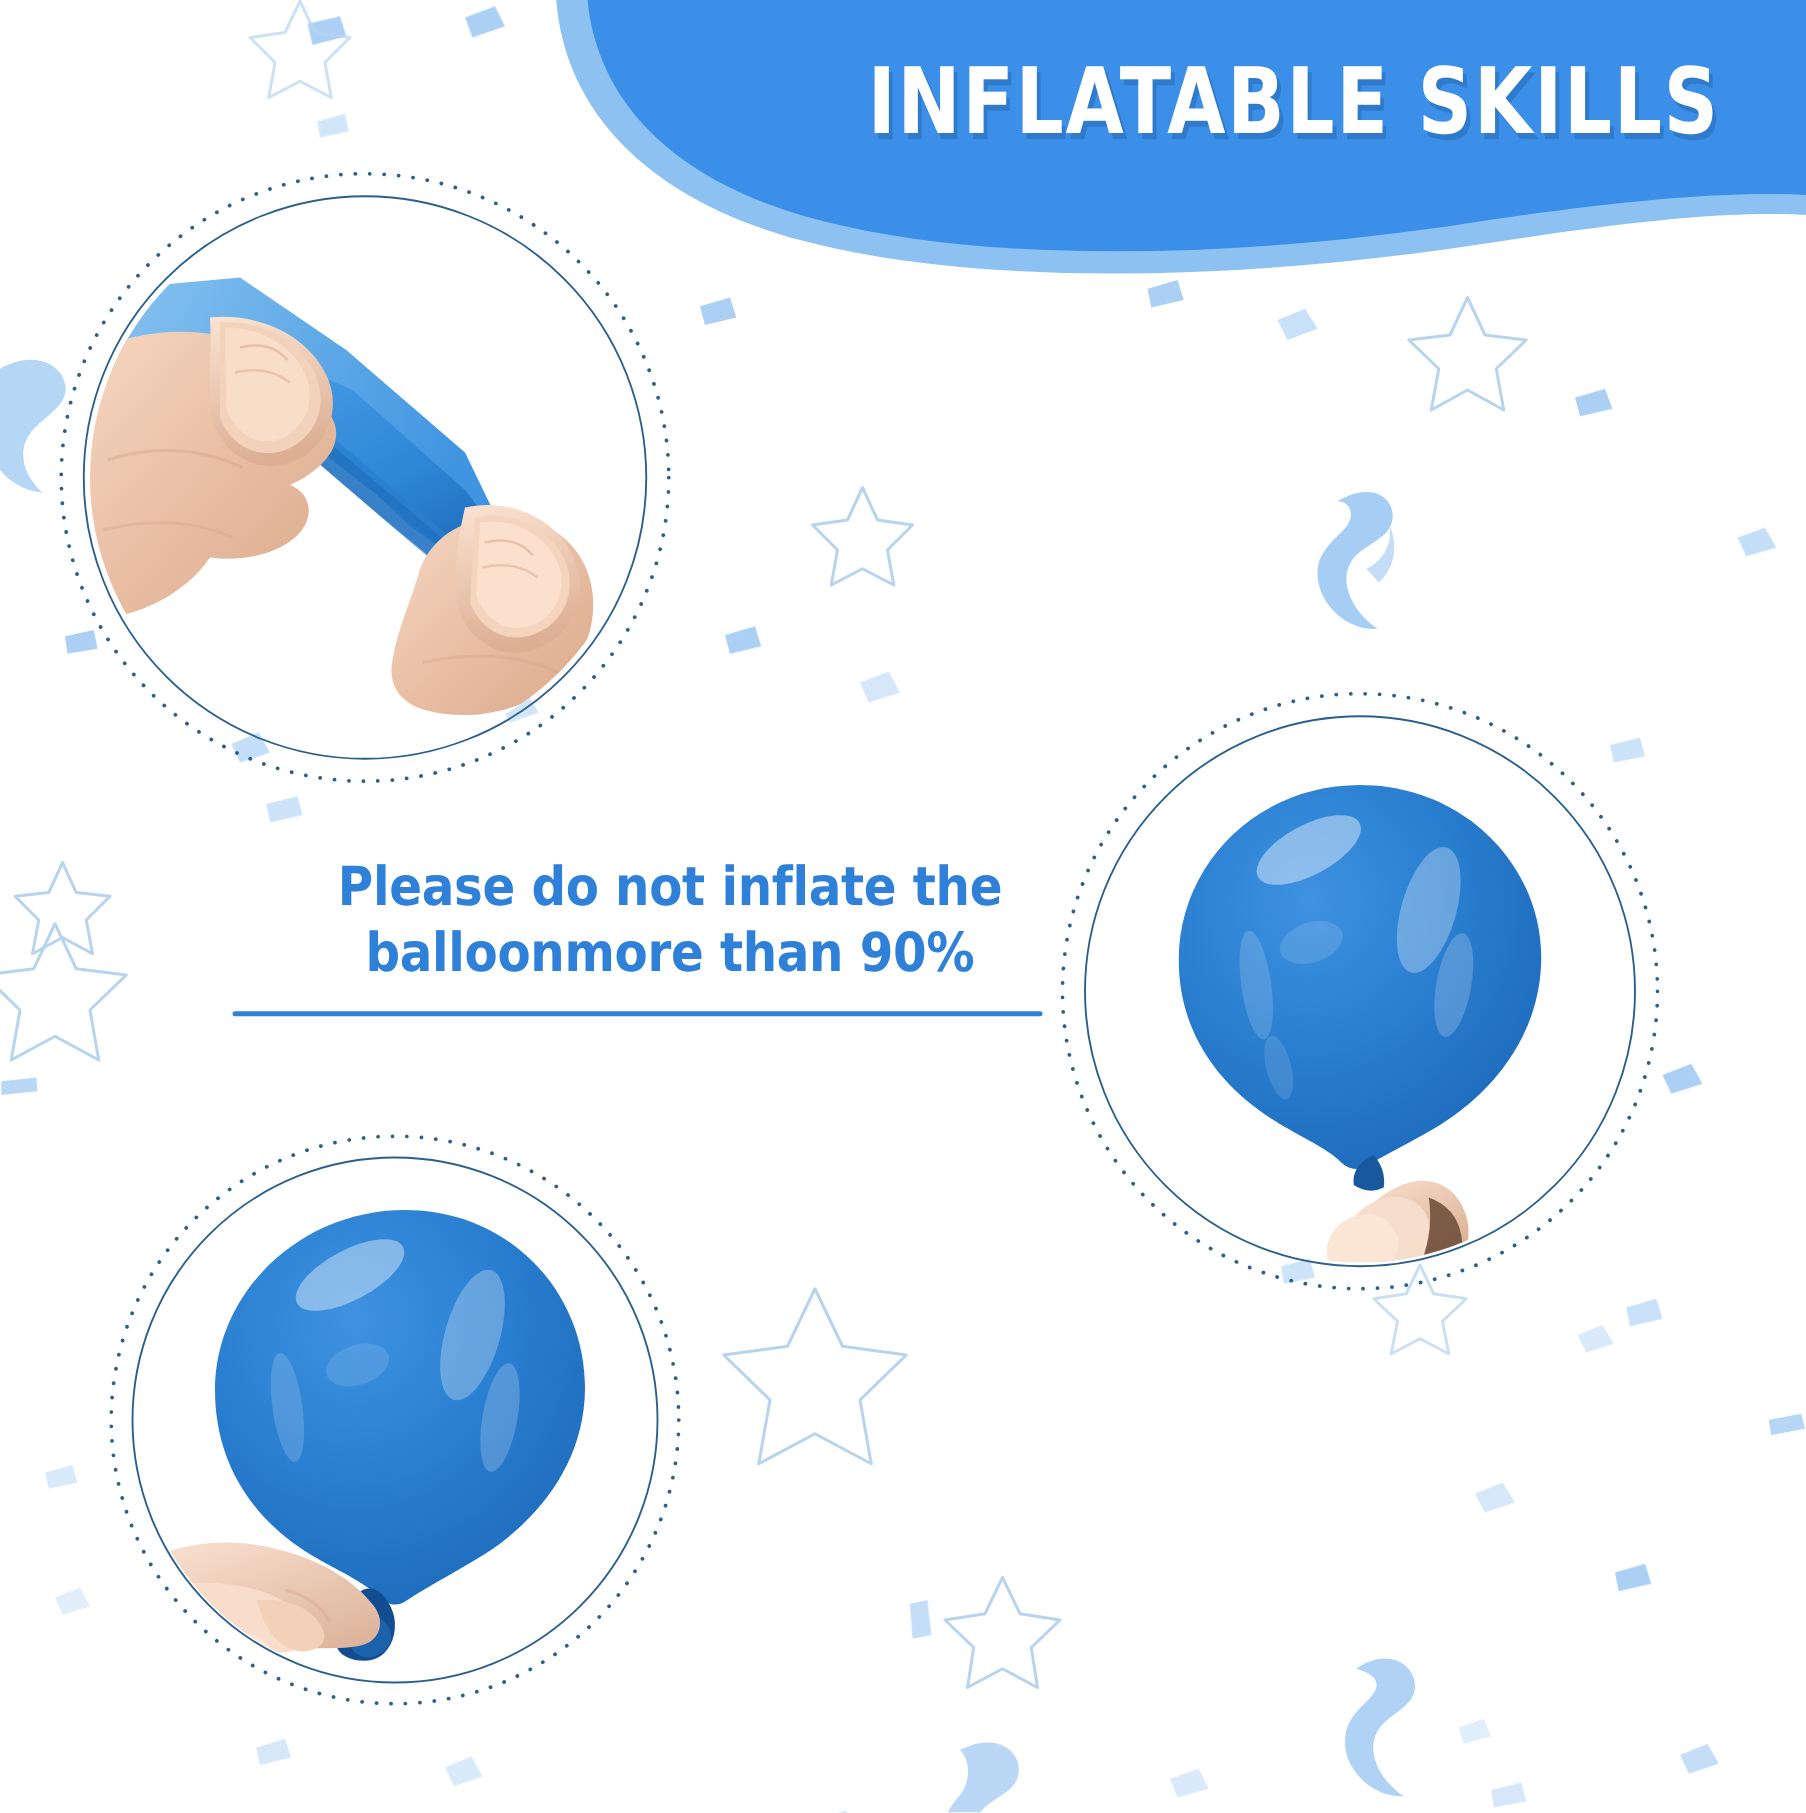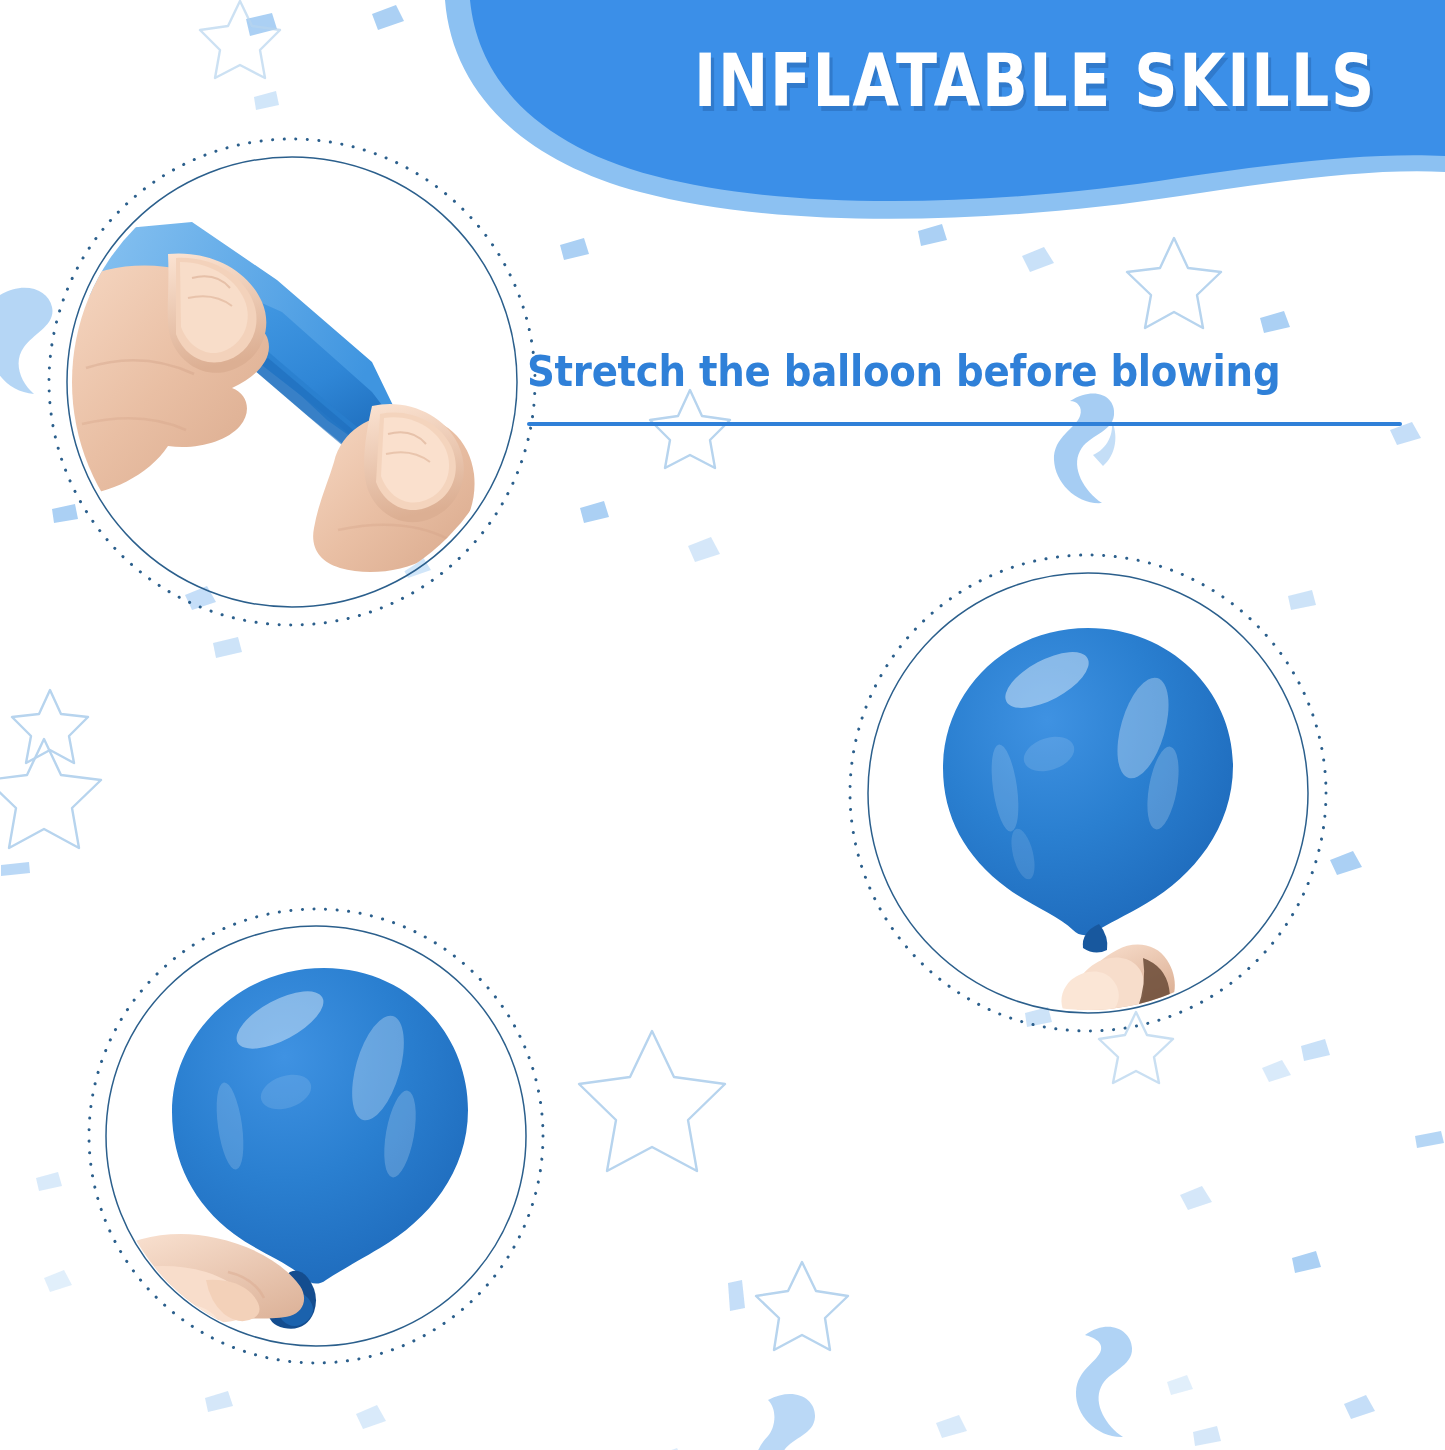--- a/index.html
+++ b/index.html
@@ -307,20 +307,21 @@
         <path d="M-6 350 C26 336 70 334 104 346 C130 356 146 372 140 384 C134 396 108 396 84 392
                  C52 386 18 392 -6 400 Z" fill="#f8ddcb"></path>
         <path d="M-6 380 C24 370 62 368 90 378 C108 384 116 396 108 404 C98 414 70 412 46 410
                  C22 408 4 410 -6 416 Z" fill="#fbe6d7"></path>
         <path d="M98 352 q30 -2 46 14 q14 16 2 24 q-14 8 -30 -4 q-14 -12 -18 -34z" fill="#f3d1b9"></path>
         <path d="M120 344 q26 6 36 26" fill="none" stroke="#d9a98d" stroke-width="2.5" opacity=".45"></path>
       </svg>
     </div>
   </div>
 
-  <div class="caption" id="cap-stretch">
-    <div class="cap-text">Stretch the balloon before blowing</div>
+
+  <div class="caption" id="cap-ninety">
+    <div class="cap-text">Please do not inflate the
+balloonmore than 90%</div>
     <div class="cap-rule"></div>
   </div>
 
 
-
 </div>
 
 </body></html>

